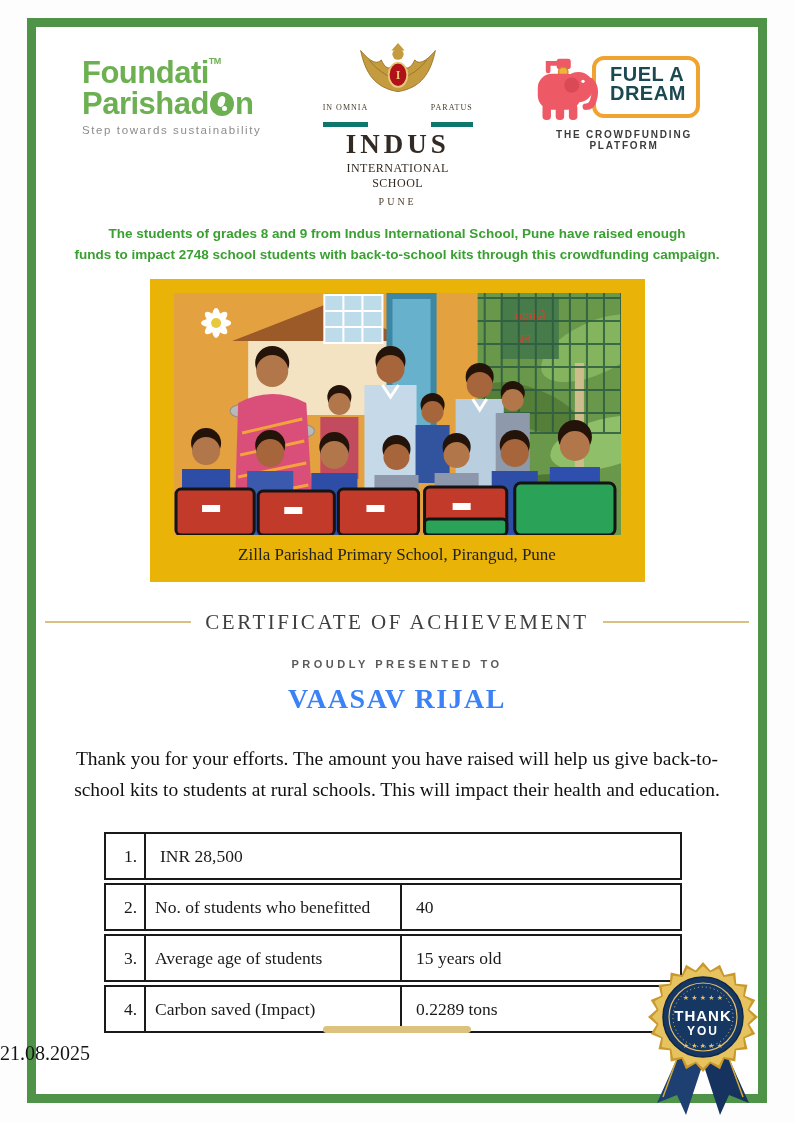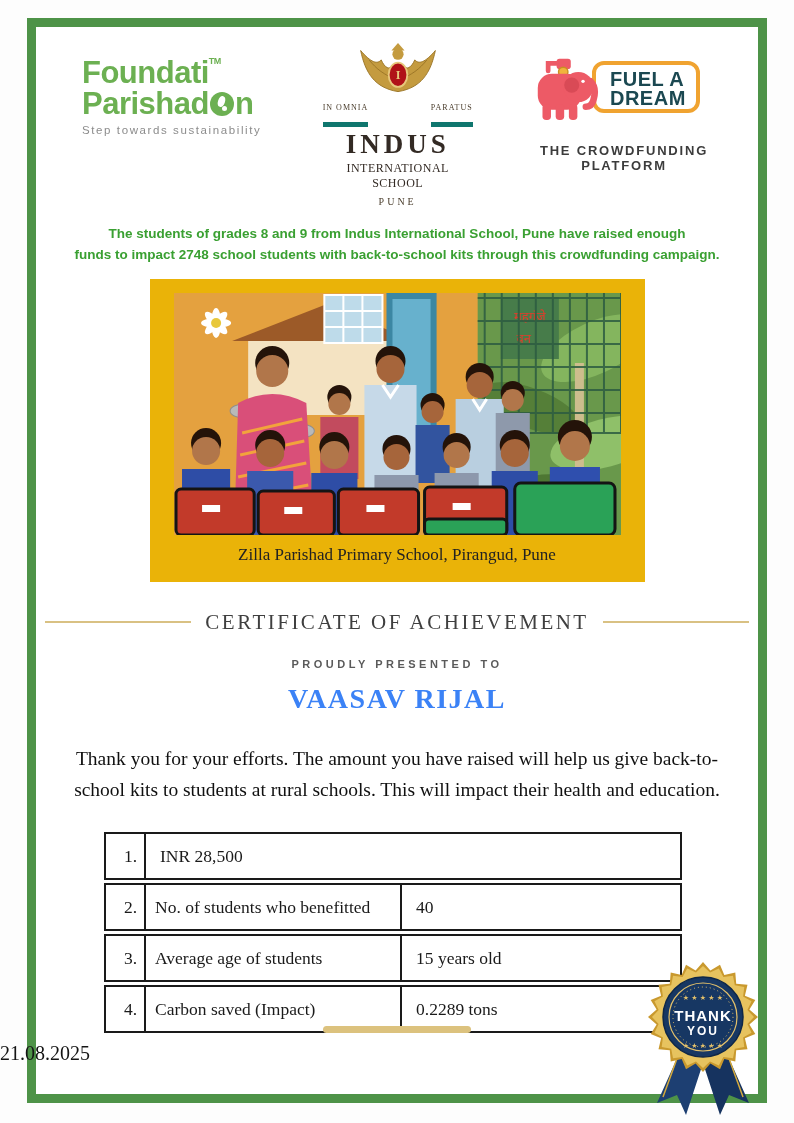--- a/index.html
+++ b/index.html
@@ -26,24 +26,24 @@
   .indus-motto{display:flex;justify-content:space-between;align-items:center;
          font-size:8px;letter-spacing:1px;color:#4a3d2c;margin-top:2px;}
   .indus-motto span{border-bottom:5px solid #0f766e;padding-bottom:10px;}
   .indus-name{font-size:27px;letter-spacing:4px;font-weight:600;margin-top:2px;}
   .indus-sub{font-size:12px;letter-spacing:0.5px;margin-top:1px;}
   .indus-city{font-size:10px;letter-spacing:3px;margin-top:5px;color:#4a3d2c;}
 
   .fad-logo{margin-top:8px;width:180px;font-family:"Liberation Sans",sans-serif;}
   .fad-top{display:flex;align-items:center;}
   .fad-elephant{flex:0 0 auto;margin-right:-8px;position:relative;z-index:2;}
-  .fad-box{border:4px solid #f0a330;border-radius:12px;padding:5px 10px 1px 14px;
+  .fad-box{border:4px solid #f0a330;border-radius:12px;padding:5px 10px 11px 14px;
            background:#fff;position:relative;z-index:1;}
   .fad-word{font-size:20px;font-weight:800;color:#1b4851;line-height:0.95;letter-spacing:0.5px;}
-  .fad-tag{margin-top:20px;font-size:13px;letter-spacing:1.8px;color:#3c3c3c;
+  .fad-tag{margin-top:6px;font-size:10px;letter-spacing:1.8px;color:#3c3c3c;
            font-weight:700;text-align:center;}
 
   
   .intro{margin-top:17px;text-align:center;font-family:"Liberation Sans",sans-serif;
          font-weight:700;font-size:13.5px;line-height:1.55;color:#3aa032;}
 
   
   .photo-panel{width:495px;margin:13px auto 0;background:#eab308;
                padding:14px 24px 4px;box-sizing:border-box;}
   .photo{display:block;width:447px;height:242px;}

